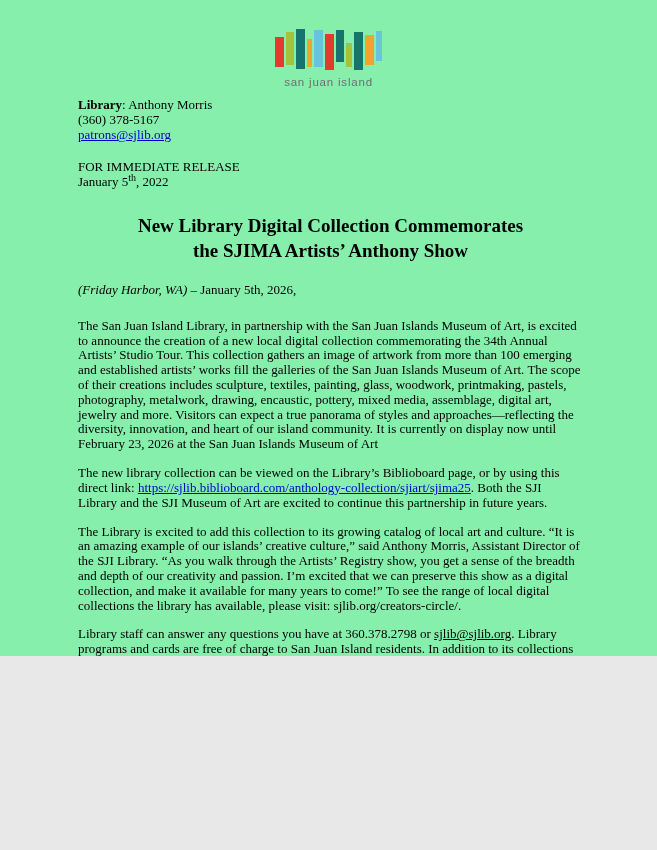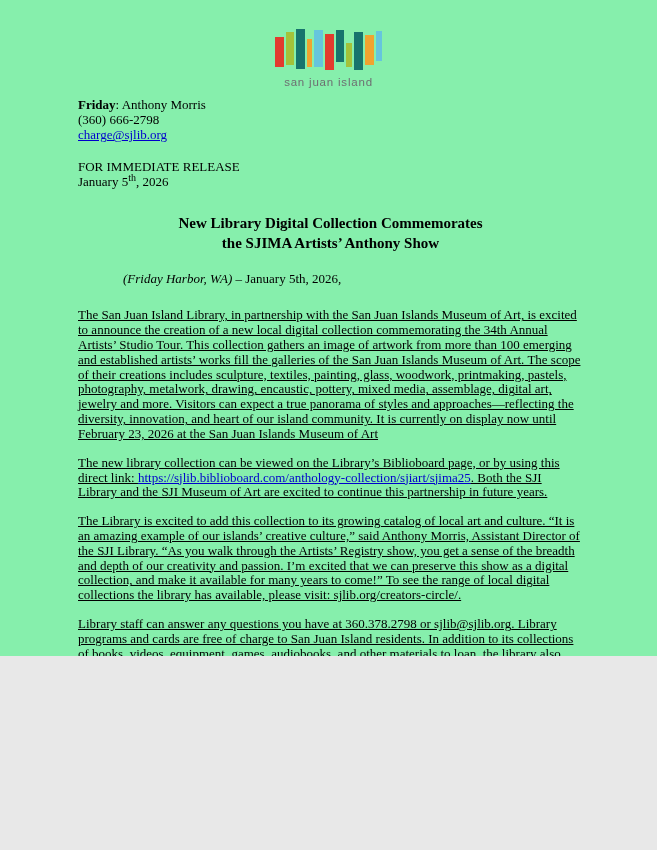--- a/index.html
+++ b/index.html
@@ -40,27 +40,27 @@
   }
   
   .content { width: 505px; margin-left: 78px; }
   .contact { margin-top: 9px; line-height: 1.16; }
   .contact .bold { font-weight: bold; }
   .release { margin-top: 17px; line-height: 1.16; }
   sup { font-size: 10px; vertical-align: super; line-height: 0; }
   .headline {
     text-align: center;
     font-weight: bold;
-    font-size: 15px;
+    font-size: 19px;
     line-height: 1.3;
     margin-top: 25px;
   }
-  .dateline { margin-top: 18px; margin-left: 45px; }
+  .dateline { margin-top: 18px; }
   .dateline .loc { font-style: italic; }
-  p.body-p { margin: 14px 0 0 0; line-height: 1.14; text-decoration: underline; }
+  p.body-p { margin: 14px 0 0 0; line-height: 1.14; }
   p.first-p { margin-top: 21px; }
   .link-blue { color: #0000cc; text-decoration: underline; cursor: pointer; }
   .link-dark { color: #000000; text-decoration: underline; cursor: pointer; margin-top: 44px; }
   .end-marker { text-align: center; margin-top: 9px; }
 </style>
 </head>
 <body>
 
 <div class="page">
 
@@ -77,28 +77,28 @@
         <div class="bar" style="width: 9px; height: 38px; margin-top: 3px; background: rgb(23, 116, 109);"></div>
         <div class="bar" style="width: 9px; height: 30px; margin-top: 6px; background: rgb(240, 163, 48);"></div>
         <div class="bar" style="width: 6px; height: 30px; margin-top: 2px; background: rgb(102, 197, 221);"></div>
       </div>
     <div class="logo-sub">san juan island</div>
   </div>
 
   <div class="content">
 
     <div class="contact">
-      <div><span class="bold">Friday</span><span>: Anthony Morris</span></div>
-      <div>(360) 666-2798</div>
-      <div><a class="link-blue">charge@sjlib.org</a></div>
+      <div><span class="bold">Library</span><span>: Anthony Morris</span></div>
+      <div>(360) 378-5167</div>
+      <div><a class="link-blue">patrons@sjlib.org</a></div>
     </div>
 
     <div class="release">
       <div>FOR IMMEDIATE RELEASE</div>
-      <div><span>January 5</span><sup>th</sup><span>, 2026</span></div>
+      <div><span>January 5</span><sup>th</sup><span>, 2022</span></div>
     </div>
 
     <div class="headline">
       <div>New Library Digital Collection Commemorates</div>
       <div>the SJIMA Artists’ Anthony Show</div>
     </div>
 
     <div class="dateline">
       <span class="loc">(Friday Harbor, WA)</span><span> – January 5th, 2026,</span>
     </div>

